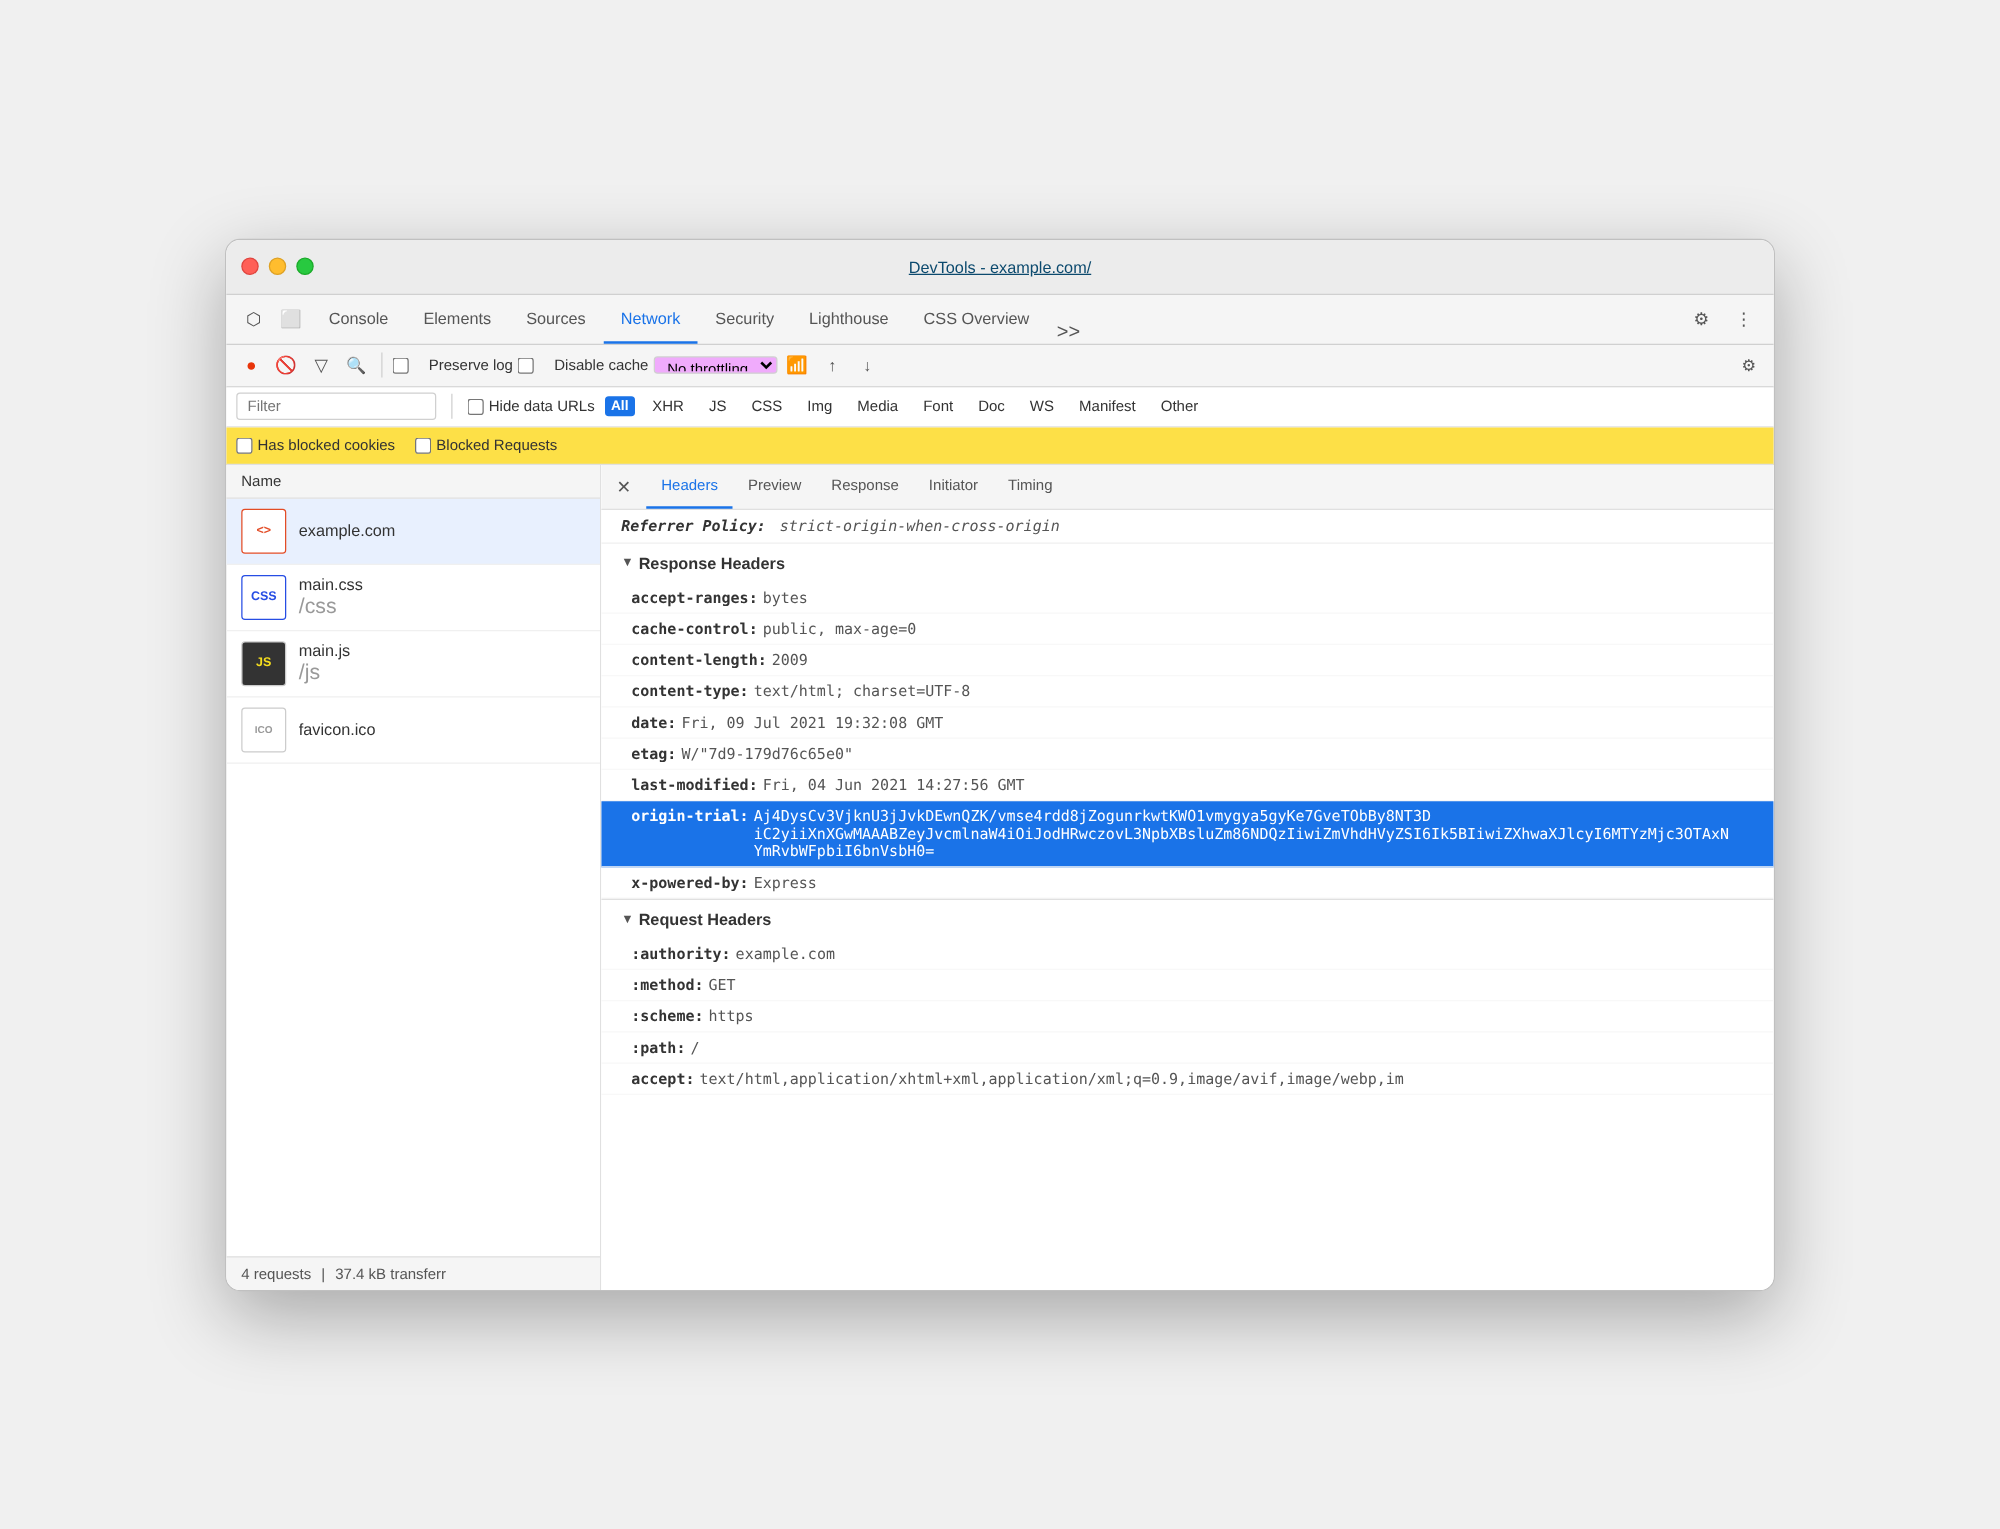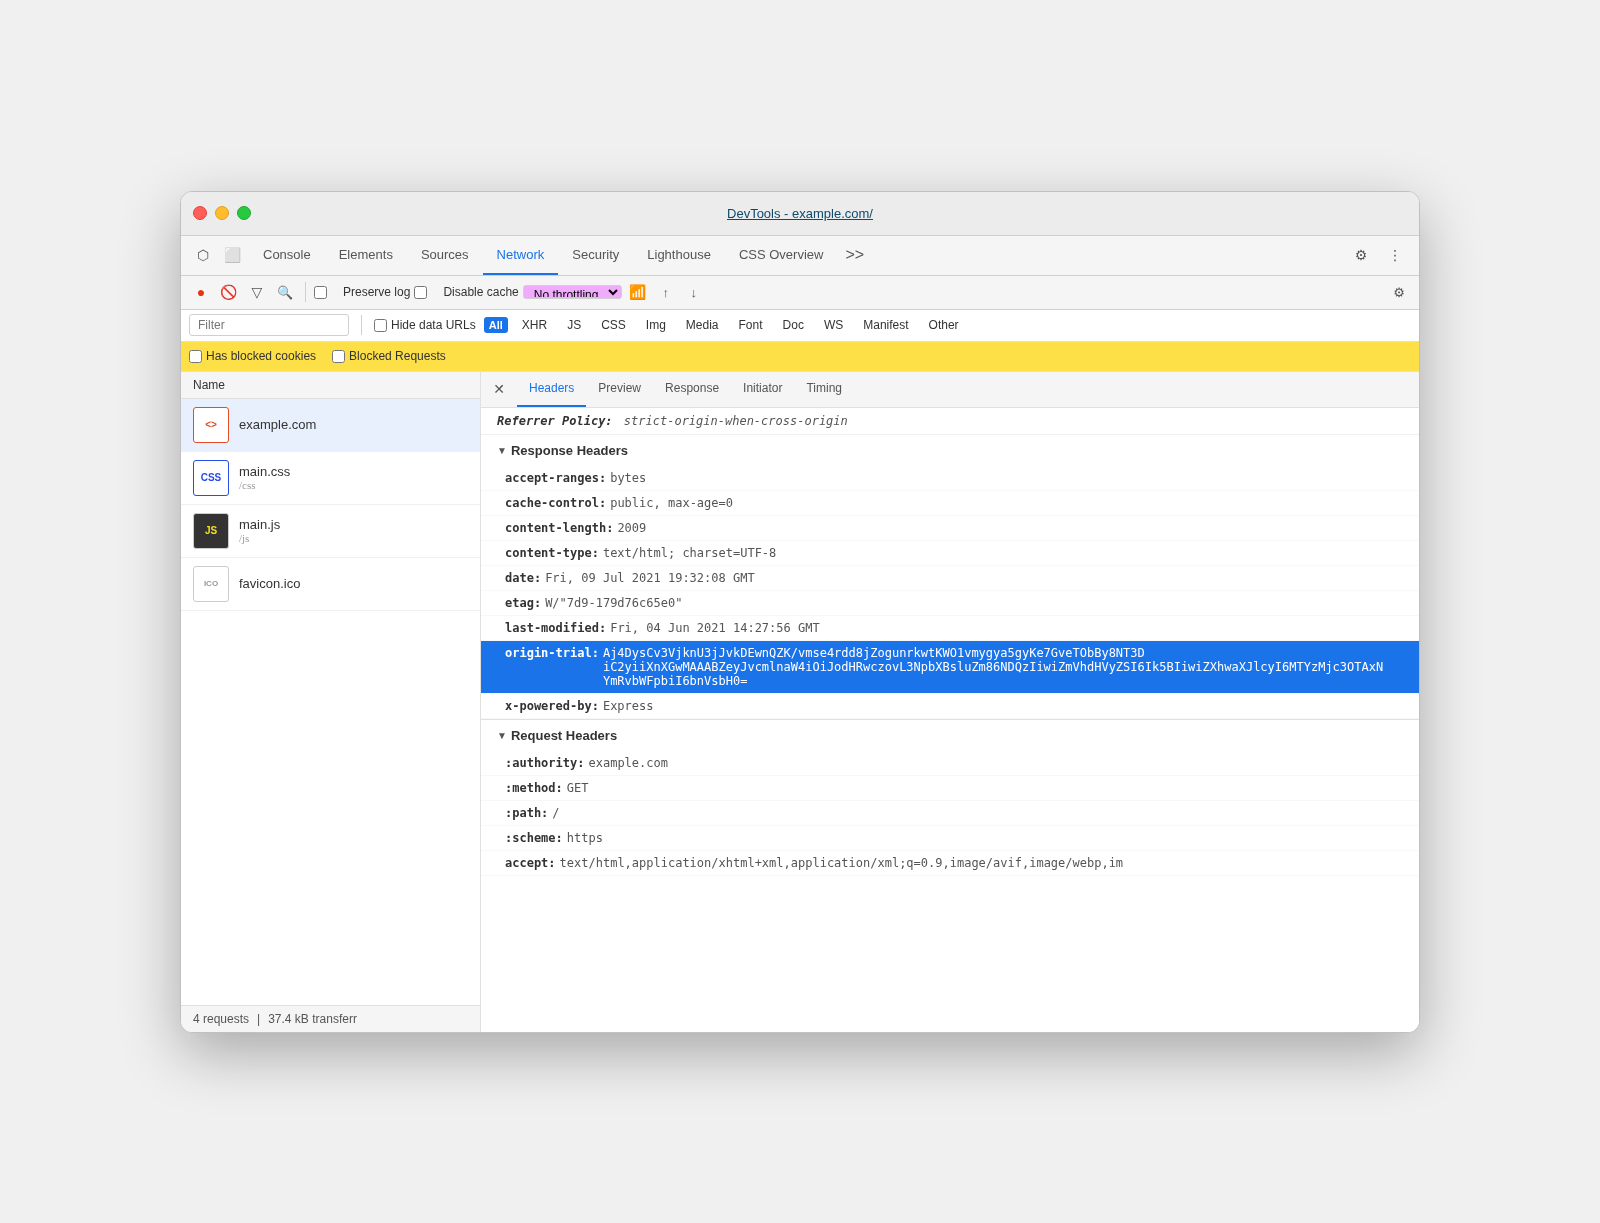--- a/index.html
+++ b/index.html
@@ -65,21 +65,21 @@
       display: flex; align-items: center; justify-content: center;
       border: none; background: none;
       cursor: pointer;
       border-radius: 4px;
       color: #555;
       font-size: 14px;
       margin-right: 2px;
     }
     .tabs-list {
       display: flex;
-      align-items: center;
+      align-items: flex-end;
       flex: 1;
       height: 100%;
     }
     .tab-item {
       height: 100%;
       display: flex;
       align-items: center;
       padding: 0 14px;
       font-size: 13px;
       color: #555;
@@ -230,21 +230,21 @@
       font-size: 10px; font-weight: bold;
       flex-shrink: 0;
       background: #fff;
     }
     .file-icon.html { color: #e34c26; border-color: #e34c26; }
     .file-icon.css { color: #264de4; border-color: #264de4; }
     .file-icon.js { color: #f7df1e; border-color: #ccc; background: #333; }
     .file-icon.ico { color: #999; }
     .file-info { display: flex; flex-direction: column; }
     .file-name { font-size: 13px; color: #333; }
-    .file-path { font-size: 11px; color: #999; font-family: Liberation Serif, serif; }
+    .file-path { font-size: 17px; color: #999; }
     .file-list-footer {
       border-top: 1px solid #e0e0e0;
       padding: 6px 12px;
       font-size: 12px;
       color: #555;
       background: #f5f5f5;
       display: flex;
       gap: 8px;
     }
     
@@ -531,26 +531,26 @@
 
         <div class="header-row">
           <span class="header-key">:authority:</span>
           <span class="header-value">example.com</span>
         </div>
         <div class="header-row">
           <span class="header-key">:method:</span>
           <span class="header-value">GET</span>
         </div>
         <div class="header-row">
+          <span class="header-key">:scheme:</span>
+          <span class="header-value">https</span>
+        </div>
+        <div class="header-row">
           <span class="header-key">:path:</span>
           <span class="header-value">/</span>
-        </div>
-        <div class="header-row">
-          <span class="header-key">:scheme:</span>
-          <span class="header-value">https</span>
         </div>
         <div class="header-row">
           <span class="header-key">accept:</span>
           <span class="header-value">text/html,application/xhtml+xml,application/xml;q=0.9,image/avif,image/webp,im</span>
         </div>
       </div>
     </div>
   </div>
 </div>
 

